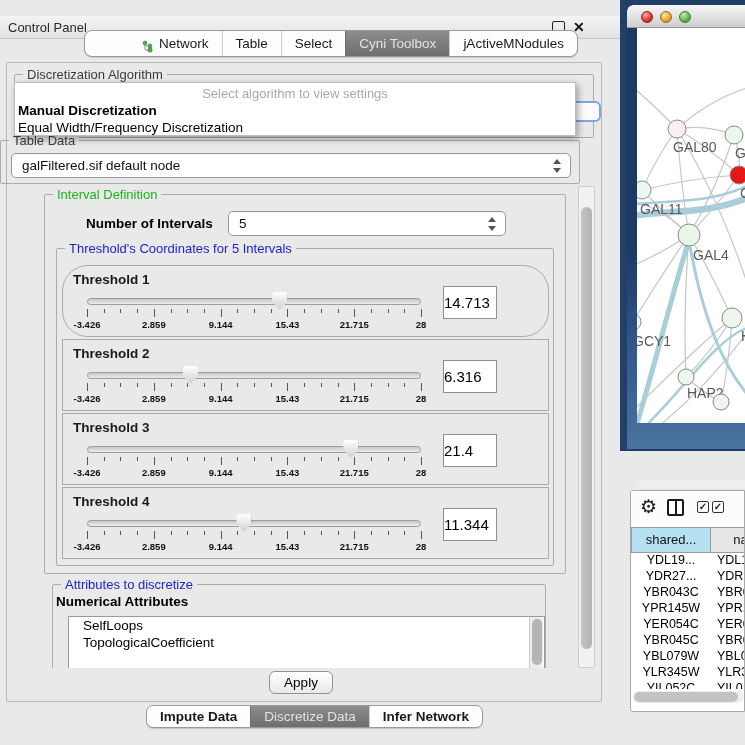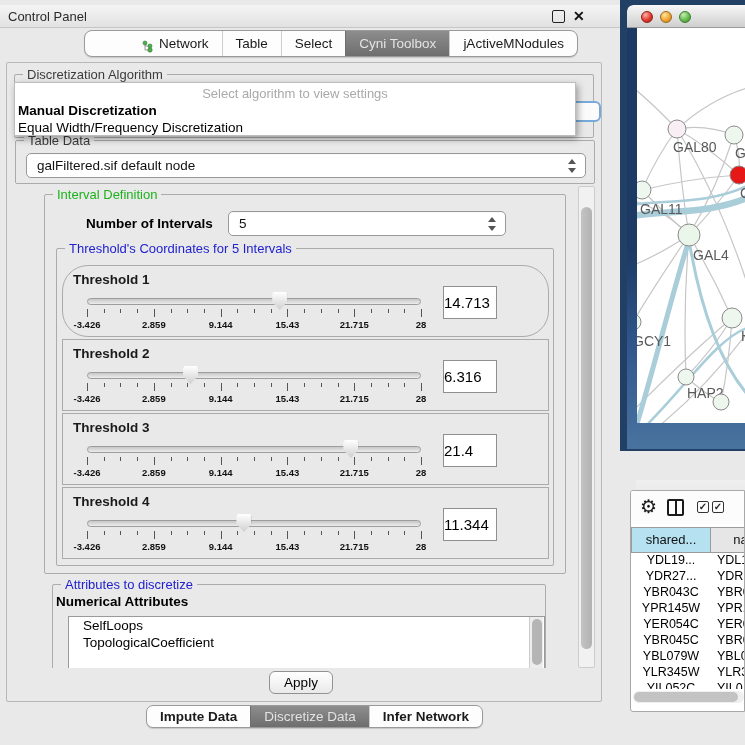--- a/index.html
+++ b/index.html
@@ -2,21 +2,21 @@
 <html><head>
 <meta charset="utf-8">
 <style>
   * { box-sizing: border-box; margin: 0; padding: 0; }
   html,body { width:745px; height:745px; }
   body { font-family:"Liberation Sans", sans-serif; font-size:13px; color:#1a1a1a; }
   .root { position:relative; width:745px; height:745px; background:#e9e9e9; overflow:hidden; }
 
   
   .left-panel { position:absolute; left:0; top:0; width:620px; height:745px; background:#e9e9e9; }
-  .titlebar { position:absolute; left:0; top:5px; width:656px; height:23px;
+  .titlebar { position:absolute; left:0; top:16px; width:656px; height:23px;
     background:linear-gradient(#f4f4f4,#e2e2e2); border-bottom:1px solid #c6c6c6; }
   .titlebar .title { position:absolute; left:8px; top:4px; font-size:13px; color:#2a2a2a; }
   .win-btn { position:absolute; top:5px; width:13px; height:13px; cursor:default; }
   .float-btn { left:552px; border:1.6px solid #222; border-radius:2px; }
   .close-btn { left:573px; font-weight:bold; font-size:14px; line-height:13px; color:#111; }
 
   
   .seg { position:absolute; display:flex; background:#fdfdfd; border:1px solid #9a9a9a;
     border-radius:8px; overflow:hidden; box-shadow:0 1px 1px rgba(0,0,0,.15); }
   .seg-top { left:84px; top:30px; height:27px;padding-left:43px; }
@@ -179,21 +179,21 @@
         </span>
     </div>
 
     <div class="outer"></div>
 
     <div class="group" style="left:14px; top:74px; width:580px; height:64px;">
       <span class="gtitle dark">Discretization Algorithm</span>
       <div class="hidden-combo"></div>
     </div>
 
-    <div class="group" style="left:15px; top:140px; width:580px; height:44px;">
+    <div class="group" style="left:0; top:140px; width:580px; height:44px;">
       <span class="gtitle dark">Table Data</span>
       <div class="combo" style="left:10px; top:12px; width:560px; height:25px;">
         <span class="cval">galFiltered.sif default node</span>
         <span class="spinner">
             <span class="up"></span>
             <span class="dn"></span>
           </span>
       </div>
     </div>
 

